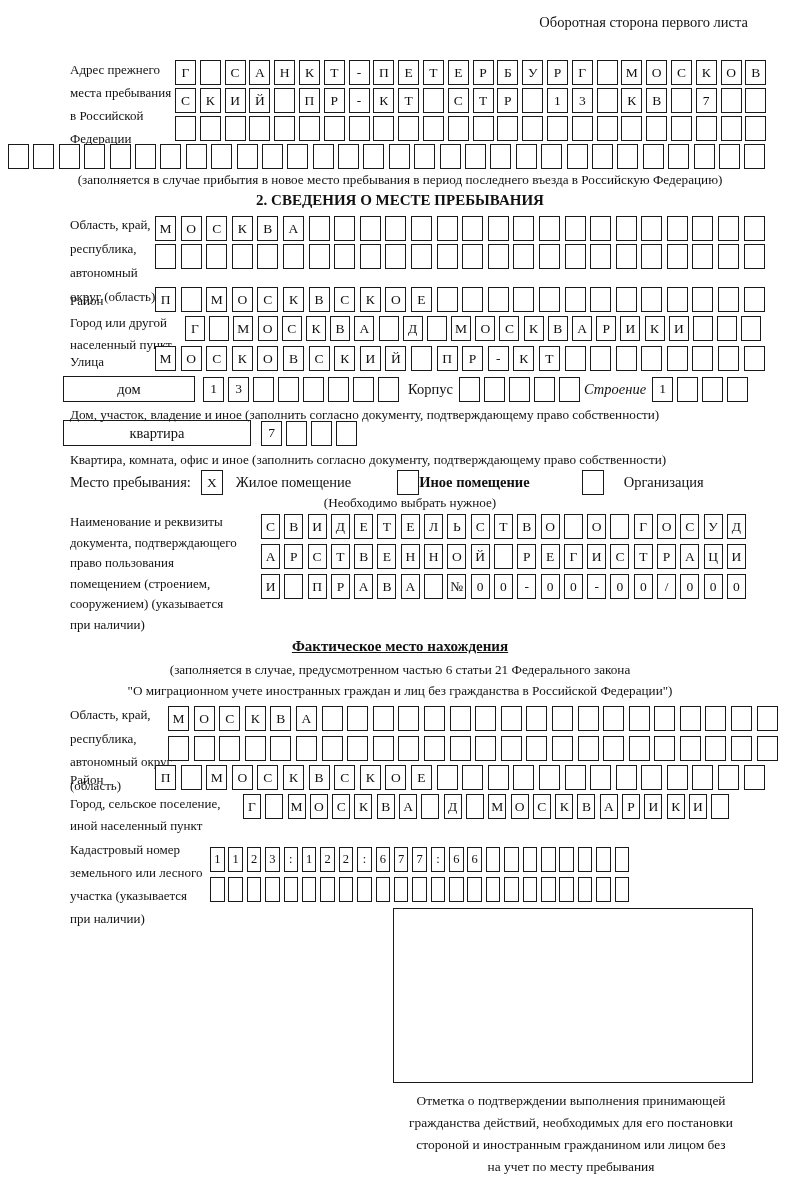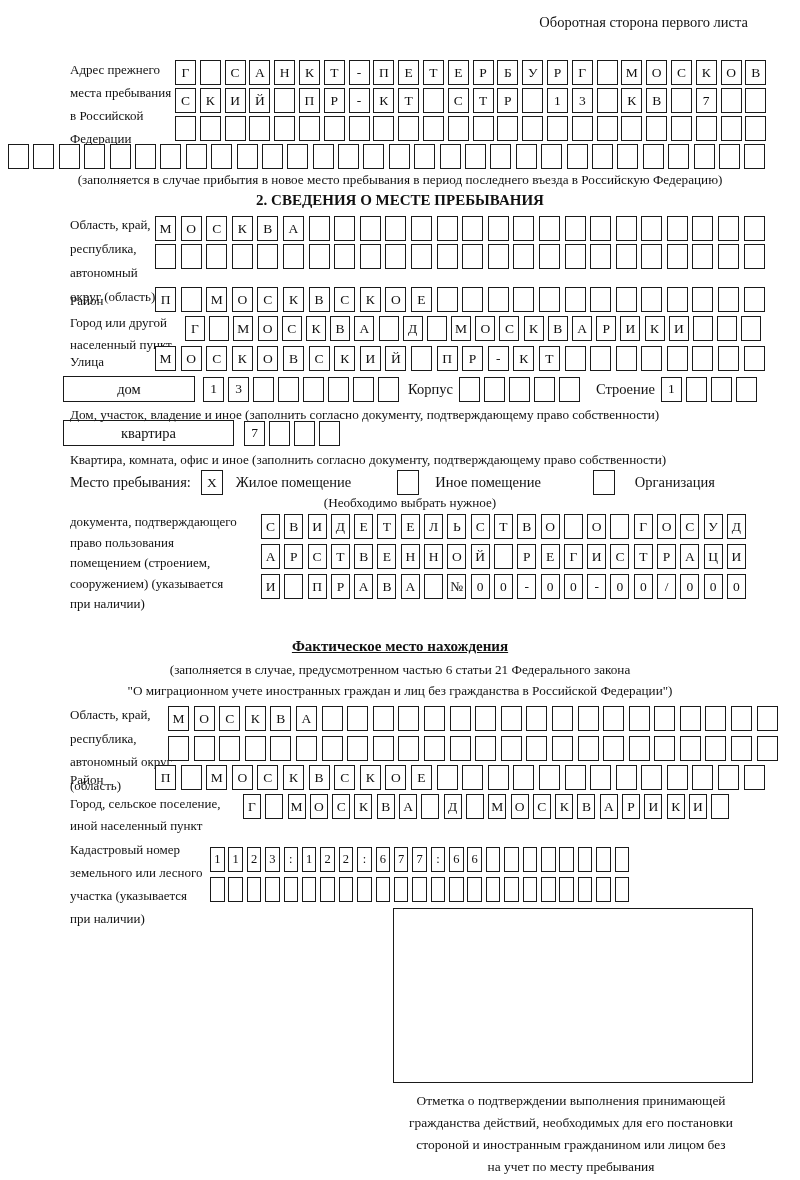--- a/index.html
+++ b/index.html
@@ -318,53 +318,54 @@
         <span class="cell"></span>
       </div>
     <span class="inline-lbl" style="margin-left:9px;">Корпус</span>
     <div class="cellrow cr-house" style="margin-left:6px;">
         <span class="cell"></span>
         <span class="cell"></span>
         <span class="cell"></span>
         <span class="cell"></span>
         <span class="cell"></span>
       </div>
-    <span class="inline-lbl" style="margin-left:16px;">Строение</span>
+    <span class="inline-lbl" style="margin-left:4px;font-style:italic;">Строение</span>
     <div class="cellrow cr-house" style="margin-left:6px;">
         <span class="cell">1</span>
         <span class="cell"></span>
         <span class="cell"></span>
         <span class="cell"></span>
       </div>
   </div>
   <div class="abs cap" style="left:70px;top:407px;">Дом, участок, владение и иное (заполнить согласно документу, подтверждающему право собственности)</div>
 
   <div class="abs hrow" style="left:63px;top:420px;">
-    <div class="widebox" style="width:171px;">квартира</div>
+    <div class="widebox" style="width:188px;">квартира</div>
     <div class="cellrow cr-house" style="margin-left:10px;">
         <span class="cell">7</span>
         <span class="cell"></span>
         <span class="cell"></span>
         <span class="cell"></span>
       </div>
   </div>
   <div class="abs cap" style="left:70px;top:452px;">Квартира, комната, офис и иное (заполнить согласно документу, подтверждающему право собственности)</div>
 
   <div class="abs hrow" style="left:70px;top:470px;">
     <span class="stay-label">Место пребывания:</span>
     <span class="cell cb" style="margin-left:10px;">X</span>
     <span class="opt" style="margin-left:13px;">Жилое помещение</span>
     <span class="cell cb" style="margin-left:46px;"></span>
-    <span class="opt" style="margin-left:16px;">Иное помещение</span>
+    <span class="opt" style="font-weight:bold;">Иное помещение</span>
     <span class="cell cb" style="margin-left:52px;"></span>
     <span class="opt" style="margin-left:20px;">Организация</span>
   </div>
   <div class="abs cap" style="left:230px;top:495px;width:360px;text-align:center;">(Необходимо выбрать нужное)</div>
 
   <div class="abs lbl" style="left:70px;top:512px;line-height:20.5px;">
+    <div>Наименование и реквизиты</div>
     <div>документа, подтверждающего</div>
     <div>право пользования</div>
     <div>помещением (строением,</div>
     <div>сооружением) (указывается</div>
     <div>при наличии)</div>
   </div>
   <div class="abs cellrow cr-doc" style="left:261px;top:514px;">
       <span class="cell">С</span>
       <span class="cell">В</span>
       <span class="cell">И</span>

